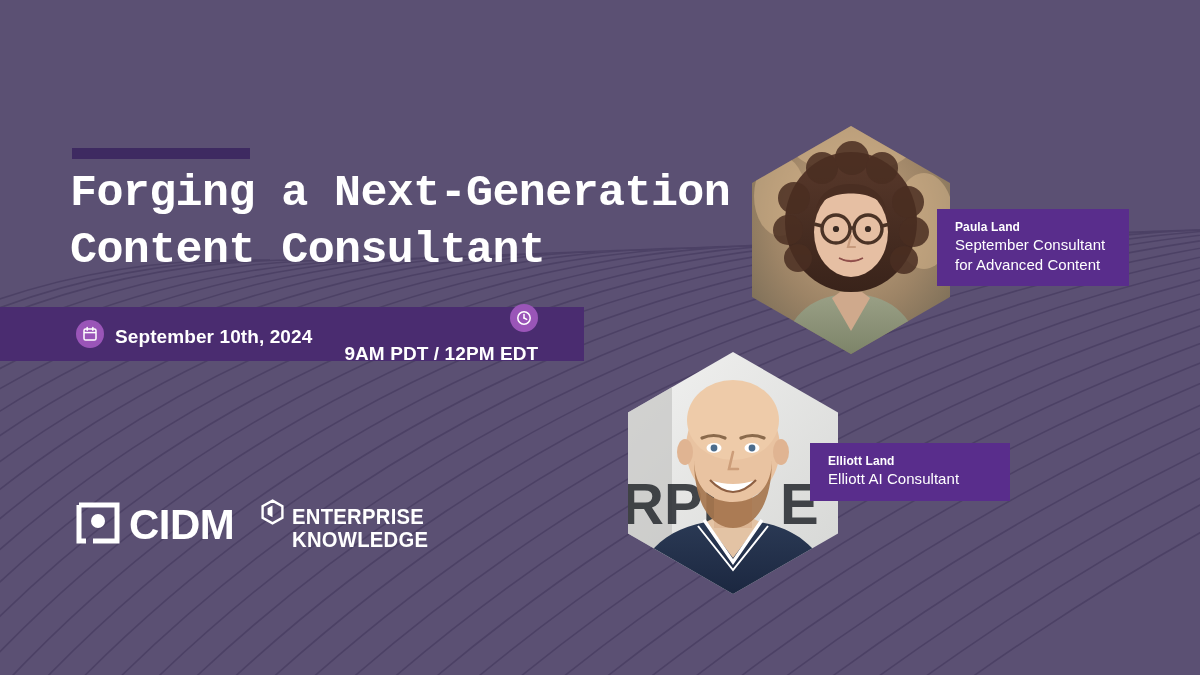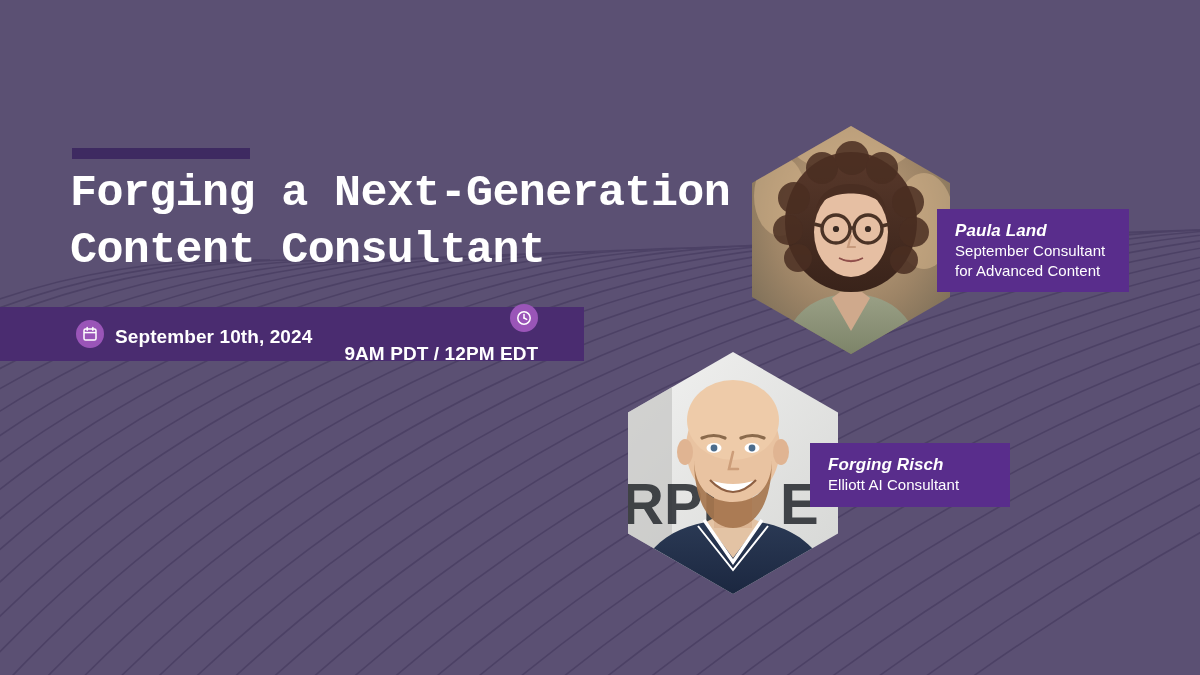--- a/index.html
+++ b/index.html
@@ -114,26 +114,25 @@
   .nameplate {
     position:absolute;
     background:#592d8c;
     color:#ffffff;
     padding:11px 16px 12px 18px;
   }
   #plate-paula   { left:937px; top:209px; width:192px; }
   #plate-elliott { left:810px; top:443px; width:200px; }
 
   .speaker-name {
-    font-size:17px;
+    font-size:12px;
     font-weight:bold;
     line-height:1.25;
     letter-spacing:0.1px;
     white-space:nowrap;
-    font-style:italic;
   }
   .speaker-role {
     font-size:15px;
     font-weight:normal;
     line-height:1.3;
     letter-spacing:0.05px;
     white-space:nowrap;
   }
 </style>
 </head>
@@ -211,20 +210,44 @@
         <svg width="16" height="16" viewBox="0 0 16 16" aria-hidden="true">
           <circle cx="8" cy="8" r="6.2" fill="none" stroke="#ffffff" stroke-width="1.5"></circle>
           <line x1="8" y1="8" x2="8" y2="4.4" stroke="#ffffff" stroke-width="1.5" stroke-linecap="round"></line>
           <line x1="8" y1="8" x2="10.7" y2="9.4" stroke="#ffffff" stroke-width="1.5" stroke-linecap="round"></line>
         </svg>
       </span>
       <span class="meta-text">9AM PDT / 12PM EDT</span>
     </div>
   </div>
 
+  <div class="logos">
+    <div class="logo-cidm">
+      <span>
+        <svg width="44" height="42" viewBox="0 0 44 42" aria-hidden="true">
+          <path d="M3 3 H41 V39 H17 M3 3 V39 H10" fill="none" stroke="#ffffff" stroke-width="5"></path>
+          <circle cx="22" cy="19" r="7" fill="#ffffff"></circle>
+        </svg>
+      </span>
+      <span class="cidm-word">CIDM</span>
+    </div>
+
+    <div class="logo-ek">
+      <span>
+        <svg width="25" height="27" viewBox="0 0 25 27" aria-hidden="true">
+          <path d="M12.5 1.6 L22.4 7.3 V18.7 L12.5 24.4 L2.6 18.7 V7.3 Z" fill="none" stroke="#ffffff" stroke-width="2.4"></path>
+          <path d="M7.6 9.2 L12.5 6.4 L12.5 18.2 L7.6 15.4 Z" fill="#ffffff"></path>
+        </svg>
+      </span>
+      <span class="ek-words">
+        <span class="ek-line">ENTERPRISE</span>
+        <span class="ek-line">KNOWLEDGE</span>
+      </span>
+    </div>
+  </div>
 
   <div class="hex-photo" id="photo-paula">
     <svg viewBox="0 0 198 228" preserveAspectRatio="xMidYMid slice" aria-hidden="true">
       <defs>
         <radialGradient id="bgP" cx="50%" cy="40%" r="75%">
           <stop offset="0%" stop-color="#c9a782"></stop>
           <stop offset="55%" stop-color="#9d8466"></stop>
           <stop offset="100%" stop-color="#6e6552"></stop>
         </radialGradient>
         <linearGradient id="hairP" x1="0" y1="0" x2="0" y2="1">
@@ -332,17 +355,17 @@
 
       <path d="M66 106 C66 160 88 176 105 176 C122 176 144 160 144 106
                C144 140 124 150 105 150 C86 150 66 140 66 106 Z" fill="#a6764e" opacity="0.92"></path>
 
       <path d="M82 128 Q105 152 128 128 Q105 136 82 128 Z" fill="#ffffff"></path>
       <path d="M82 128 Q105 152 128 128" fill="none" stroke="#8d5f42" stroke-width="2.2"></path>
     </svg>
   </div>
 
   <div class="nameplate" id="plate-elliott">
-    <div class="speaker-name">Forging Risch</div>
+    <div class="speaker-name">Elliott Land</div>
     <div class="speaker-role">Elliott AI Consultant</div>
   </div>
 
 </div>
 
 </body></html>

